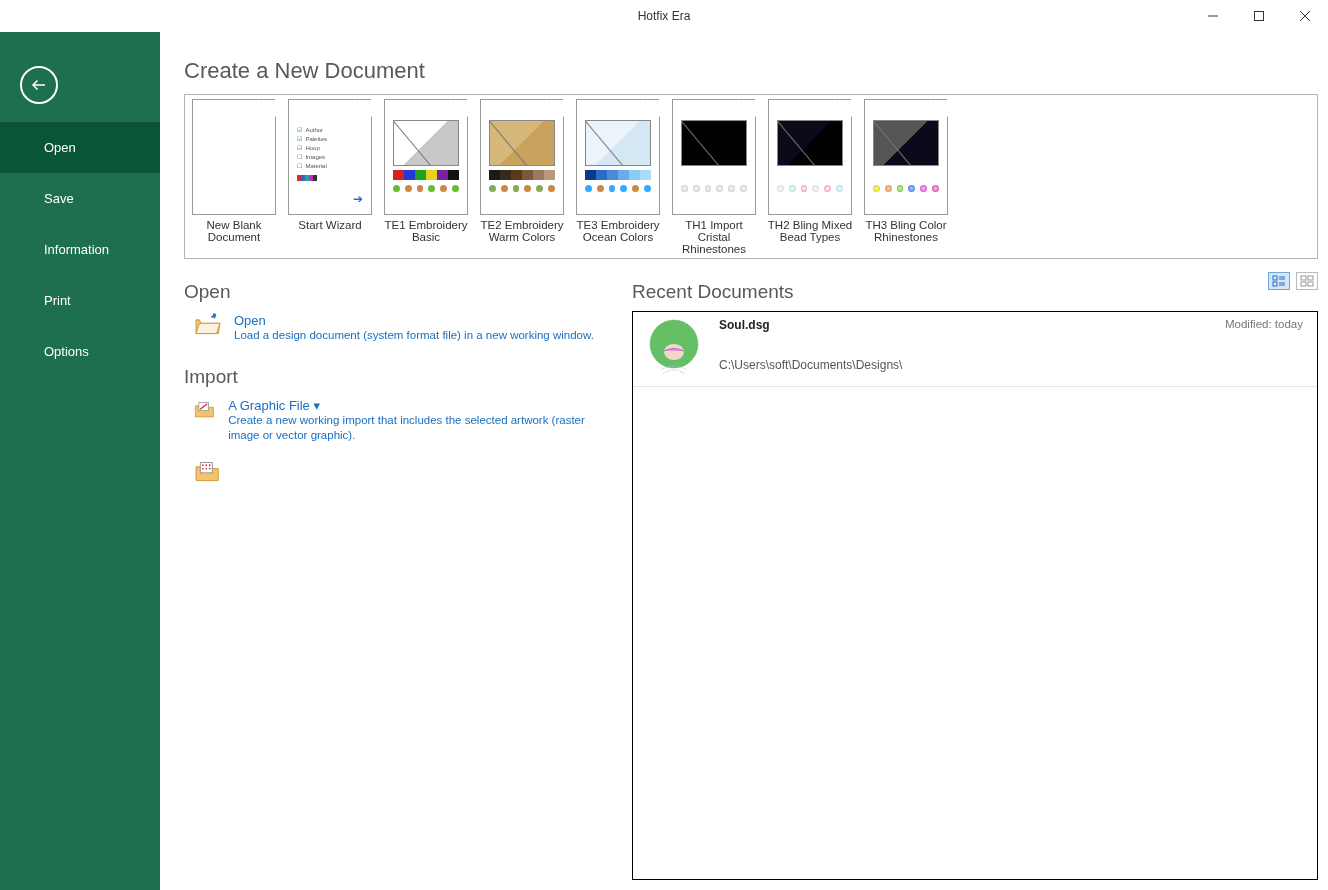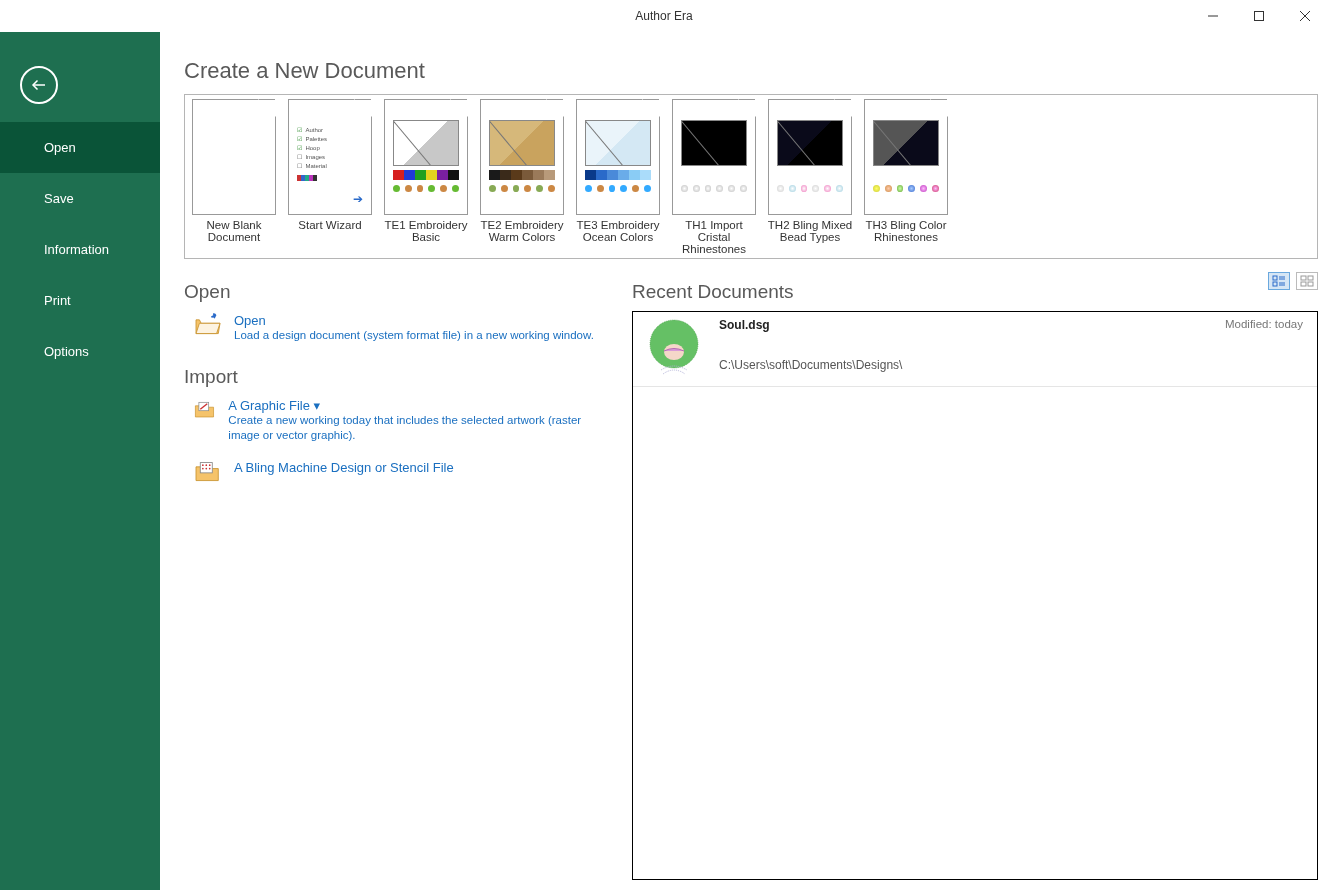--- a/index.html
+++ b/index.html
@@ -49,21 +49,21 @@
 .recent-info{flex:1;position:relative}
 .recent-name{font-size:12px;font-weight:600;color:#222}
 .recent-path{font-size:12px;color:#555;margin-top:26px}
 .recent-mod{position:absolute;top:0;right:8px;font-size:11.5px;color:#777}
 .folder-icon{width:28px;height:24px}
 </style>
 </head>
 <body>
 
 <div class="titlebar">
-  <span>Author Era</span>
+  <span>Hotfix Era</span>
   <div class="win-controls">
     <div class="win-btn">
         <svg viewBox="0 0 10 10">
           <line x1="0" y1="5" x2="10" y2="5"></line>
         </svg>
       </div>
     <div class="win-btn">
         <svg viewBox="0 0 10 10">
           <rect x="0.5" y="0.5" width="9" height="9"></rect>
         </svg>
@@ -296,38 +296,37 @@
 
         <h2 class="section">Import</h2>
         <div class="action">
           <svg class="folder-icon" viewBox="0 0 32 28">
               <path fill="#f5c36a" stroke="#c9932f" d="M2 8 L2 24 L28 24 L28 10 L14 10 L12 8 Z"></path>
               <rect x="7" y="3" width="14" height="12" fill="#fff" stroke="#888"></rect>
               <line x1="9" y1="13" x2="19" y2="5" stroke="#c33" stroke-width="2"></line>
             </svg>
           <div class="action-text">
             <div class="link">A Graphic File ▾</div>
-            <div class="desc">Create a new working today that includes the selected artwork (raster image or vector graphic).</div>
+            <div class="desc">Create a new working import that includes the selected artwork (raster image or vector graphic).</div>
           </div>
         </div>
         <div class="action">
           <svg class="folder-icon" viewBox="0 0 32 28">
               <path fill="#f5c36a" stroke="#c9932f" d="M2 8 L2 24 L28 24 L28 10 L14 10 L12 8 Z"></path>
               <rect x="7" y="3" width="14" height="12" fill="#fff" stroke="#888"></rect>
               <g fill="#c33">
                 <circle cx="10" cy="6" r="1"></circle>
                 <circle cx="14" cy="6" r="1"></circle>
                 <circle cx="18" cy="6" r="1"></circle>
                 <circle cx="10" cy="10" r="1"></circle>
                 <circle cx="14" cy="10" r="1"></circle>
                 <circle cx="18" cy="10" r="1"></circle>
               </g>
             </svg>
           <div class="action-text">
-            <div class="link">A Bling Machine Design or Stencil File</div>
           </div>
         </div>
       </div>
 
       <div class="right-col">
         <div class="recent-header">
           <h2 class="section" style="margin:22px 0 0 0">Recent Documents</h2>
           <div class="view-toggles">
             <div class="view-toggle active">
               <svg viewBox="0 0 14 12" fill="none" stroke="#2a6ac9">

